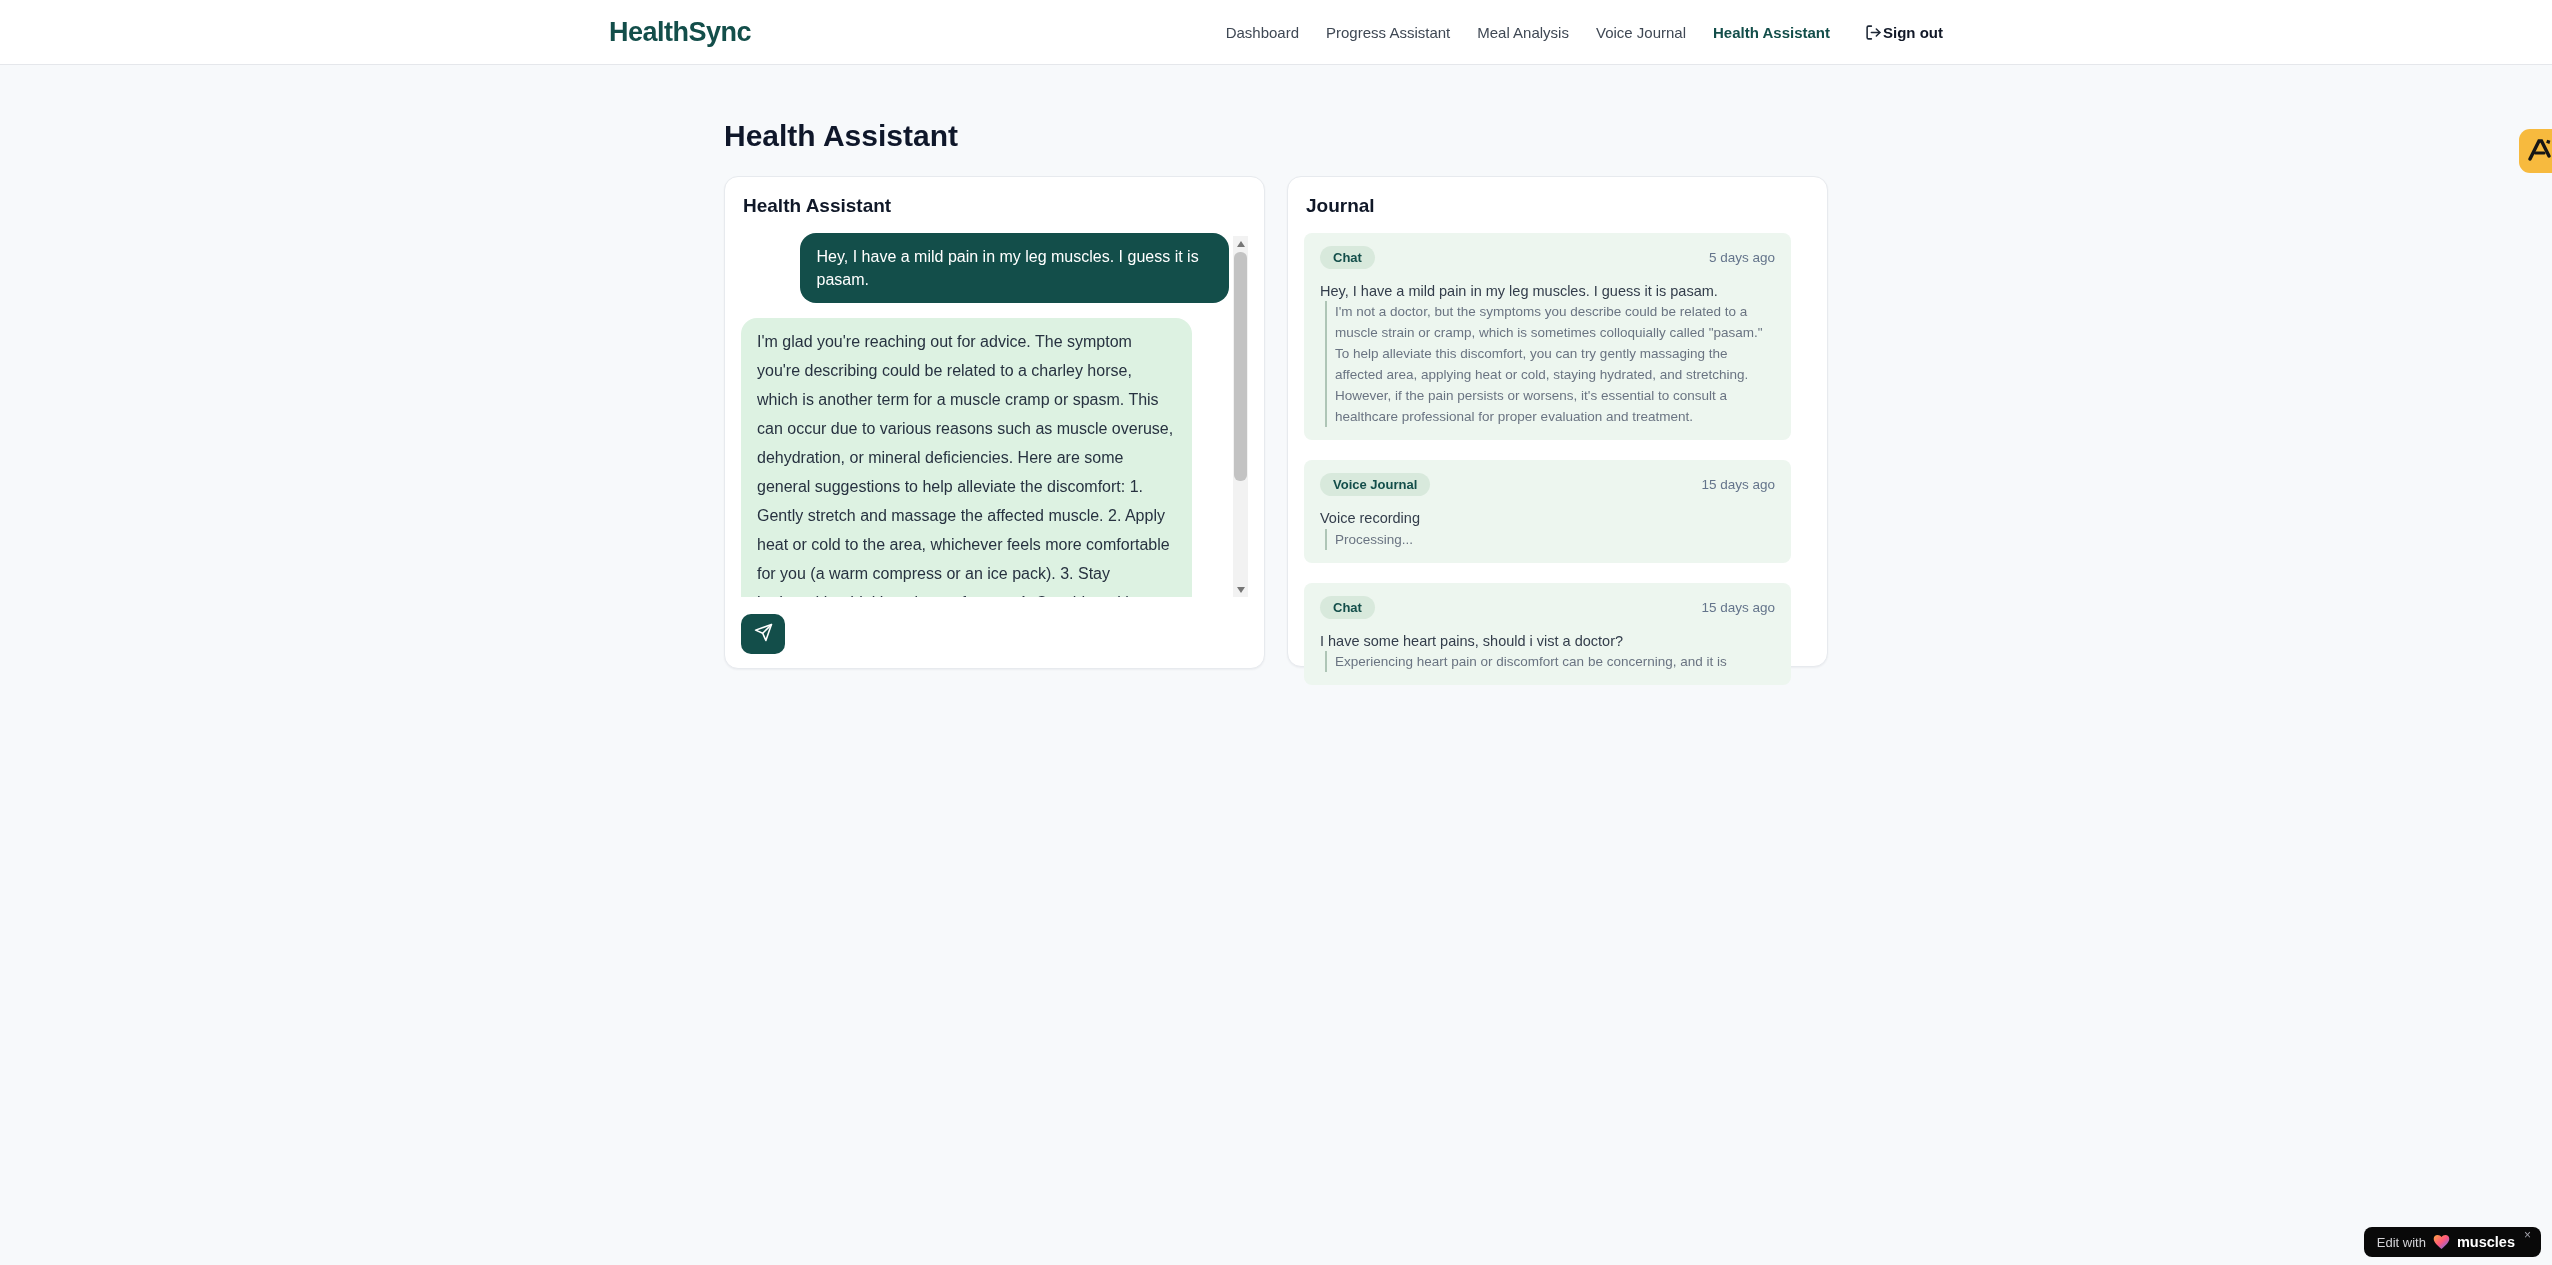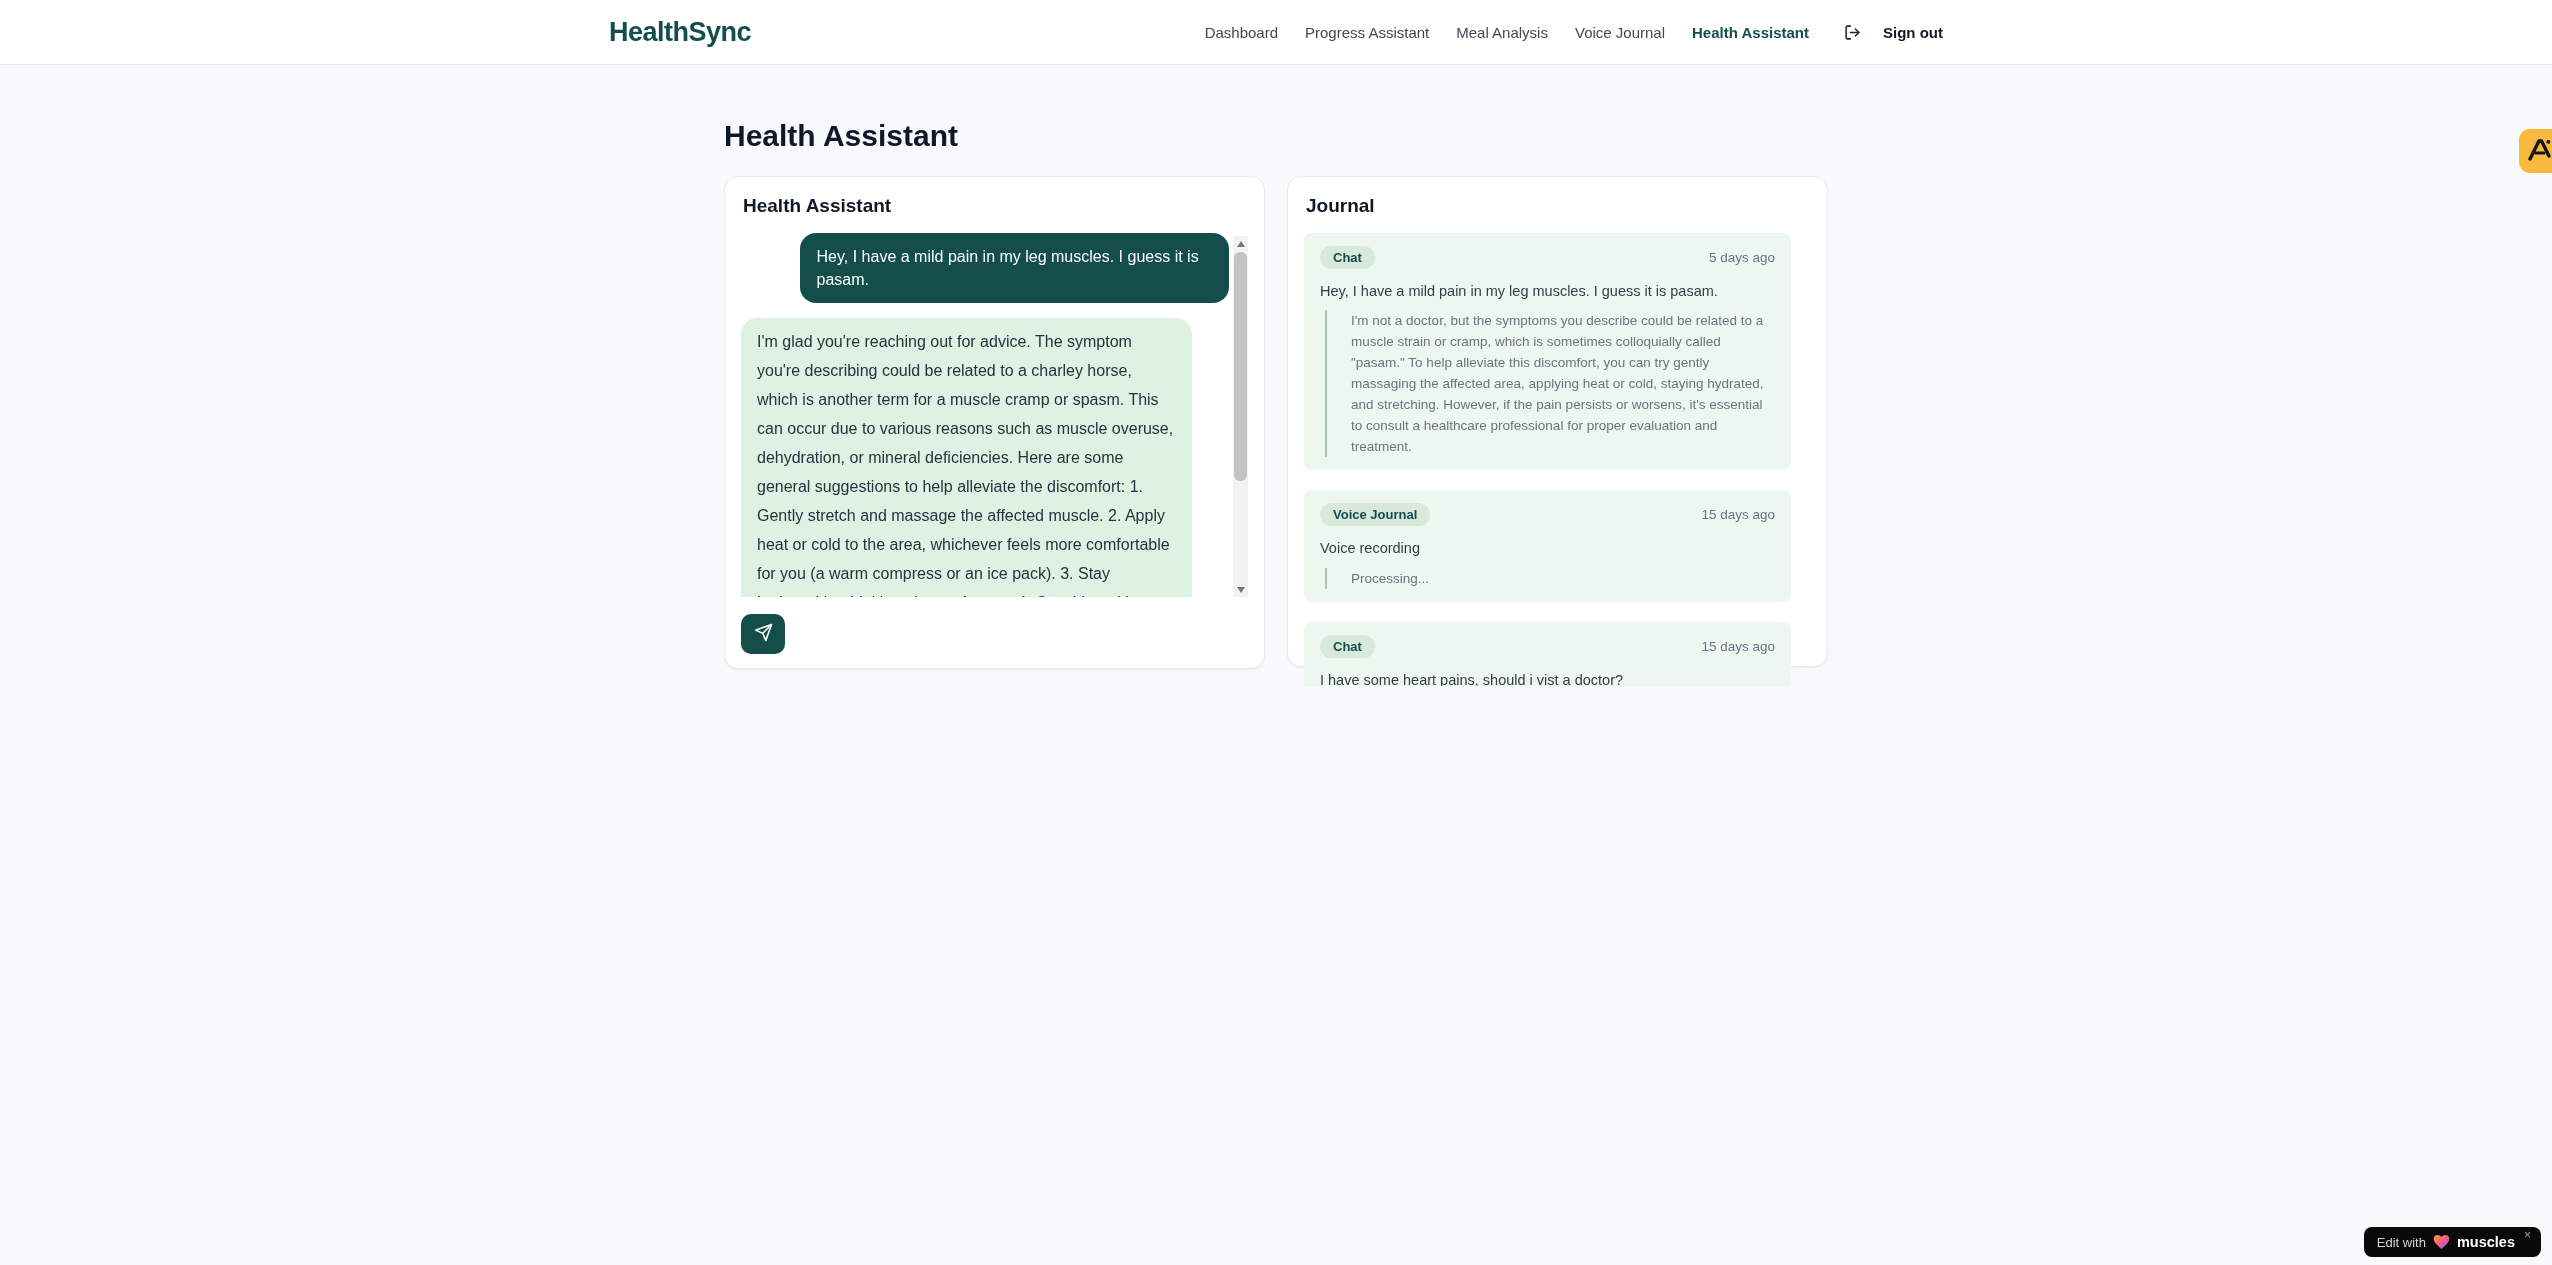--- a/index.html
+++ b/index.html
@@ -15,21 +15,21 @@
   .topbar { height: 65px; background: #ffffff; border-bottom: 1px solid #e5e7eb; }
   .topbar-inner {
     width: 1334px; margin: 0 auto; height: 100%;
     display: flex; align-items: center; justify-content: space-between;
   }
   .logo { font-size: 27px; font-weight: 700; color: #134e4a; letter-spacing: -0.5px; cursor: pointer; }
   .nav { display: flex; align-items: center; gap: 27px; }
   .nav-link { font-size: 15px; color: #3f4854; text-decoration: none; cursor: pointer; }
   .nav-link.active { color: #134e4a; font-weight: 700; }
   .signout-btn {
-    display: flex; align-items: center; gap: 22px; margin-left: 8px;
+    display: flex; align-items: center; gap: 1px; margin-left: 8px;
     background: none; border: none; cursor: pointer;
     font-family: inherit; font-size: 15px; font-weight: 700; color: #111827;
   }
   .signout-btn svg { display: block; }
 
   
   .main { width: 1104px; margin: 0 auto; padding-top: 54px; }
   .page-title { font-size: 30px; font-weight: 700; color: #0f172a; margin-bottom: 23px; }
   .cards { display: grid; grid-template-columns: 1fr 1fr; gap: 22px; align-items: start; }
 
@@ -82,22 +82,22 @@
   }
   .entry { background: #edf6ef; border-radius: 8px; padding: 13px 16px; flex: none; }
   .entry-head { display: flex; align-items: center; justify-content: space-between; }
   .entry-badge {
     background: #d8e9dc; color: #134e4a; font-size: 13px; font-weight: 700;
     padding: 4px 13px; border-radius: 999px;
   }
   .entry-time { font-size: 13.5px; color: #64748b; }
   .entry-prompt { margin-top: 12px; font-size: 14.5px; color: #333d4b; line-height: 1.4; }
   .entry-response {
-    margin-top: 9px; margin-left: 5px; border-left: 2px solid #aec5b6;
-    padding-left: 24px; font-size: 13.5px; line-height: 21px; color: #6a7482;
+    margin-left: 5px; border-left: 2px solid #aec5b6;
+    padding-left: 8px; font-size: 13.5px; line-height: 21px; color: #6a7482;
   }
 
   
   .side-fab {
     position: absolute; top: 129px; right: -24px; width: 57px; height: 44px;
     background: #f7ba3e; border-radius: 11px; cursor: pointer; border: none;
     display: flex; align-items: center; padding-left: 8px;
   }
   .lovable-badge {
     position: absolute; right: 11px; bottom: 8px; height: 30px;

